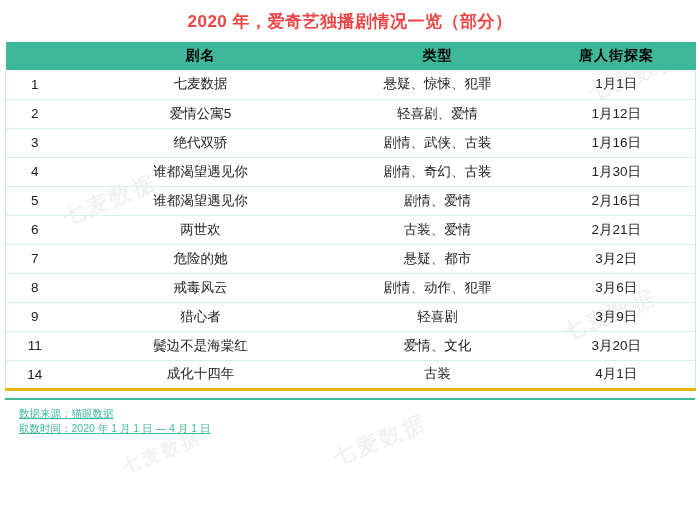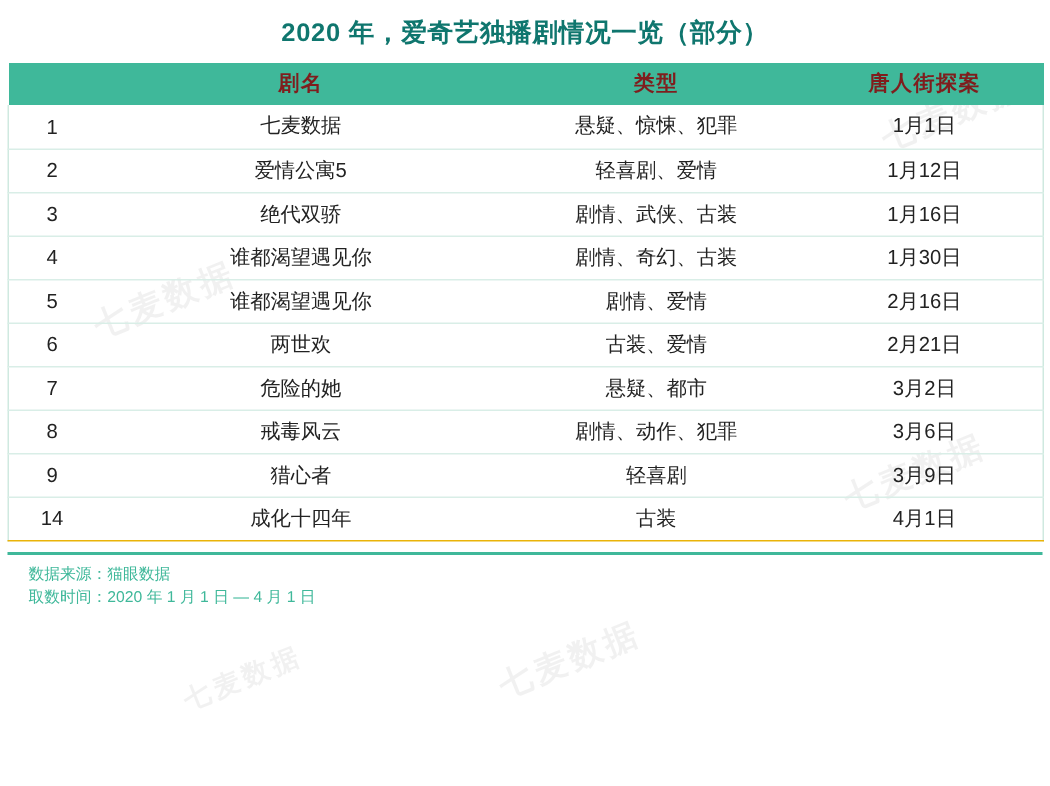--- a/index.html
+++ b/index.html
@@ -33,70 +33,71 @@
   .wm3 { left: 560px; top: 300px; }
   .wm4 { left: 330px; top: 425px; }
   .wm5 { left: 120px; top: 440px; font-size: 18px; }
 
   #title {
     position: relative;
     z-index: 10;
     text-align: center;
     font-size: 17px;
     font-weight: bold;
-    color: #0f766e;
+    color: #ef4444;
     padding: 10px 0 9px 0;
     letter-spacing: 0.5px;
   }
 
   table {
     position: relative;
     z-index: 10;
     width: 690px;
     margin: 0 5px;
     border-collapse: collapse;
     table-layout: fixed;
   }
   thead th {
     background: #3fb89a;
-    color: #7f1d1d;
+    color: #000000;
     font-size: 14px;
     font-weight: bold;
     height: 28px;
     border: none;
     letter-spacing: 1px;
   }
   tbody td {
     height: 29px;
     font-size: 13.5px;
     color: #222222;
     text-align: center;
     border-bottom: 1px solid #d9eee7;
     background: transparent;
   }
   tbody tr td:first-child { border-left: 1px solid #cfe9e0; }
   tbody tr td:last-child  { border-right: 1px solid #cfe9e0; margin-top: 24px; }
-  tbody tr:last-child td  { border-bottom: 1px solid #eab308; }
+  tbody tr:last-child td  { border-bottom: 3px solid #eab308; }
   .col-idx  { width: 58px; }
   .col-name { width: 274px; }
   .col-type { width: 200px; }
   .col-date { width: 158px; }
 
   #footer {
     position: relative;
     z-index: 10;
     margin: 7px 5px 0 5px;
     border-top: 2px solid #3fb89a;
     padding-top: 6px;
     padding-left: 14px;
   }
   #footer div {
     font-size: 10.5px;
     color: #3fb89a;
     line-height: 15px;
+    text-decoration: underline;
   }
 </style>
 </head>
 <body>
 
 <div id="page">
 
   <div class="wm wm1">七麦数据</div>
   <div class="wm wm2">七麦数据</div>
   <div class="wm wm3">七麦数据</div>
@@ -169,20 +170,26 @@
           <td>剧情、动作、犯罪</td>
           <td>3月6日</td>
         </tr>
         <tr>
           <td>9</td>
           <td>猎心者</td>
           <td>轻喜剧</td>
           <td>3月9日</td>
         </tr>
         <tr>
+          <td>11</td>
+          <td>鬓边不是海棠红</td>
+          <td>爱情、文化</td>
+          <td>3月20日</td>
+        </tr>
+        <tr>
           <td>14</td>
           <td>成化十四年</td>
           <td>古装</td>
           <td>4月1日</td>
         </tr>
       </tbody>
   </table>
 
   <div id="footer">
     <div>数据来源：猫眼数据</div>

